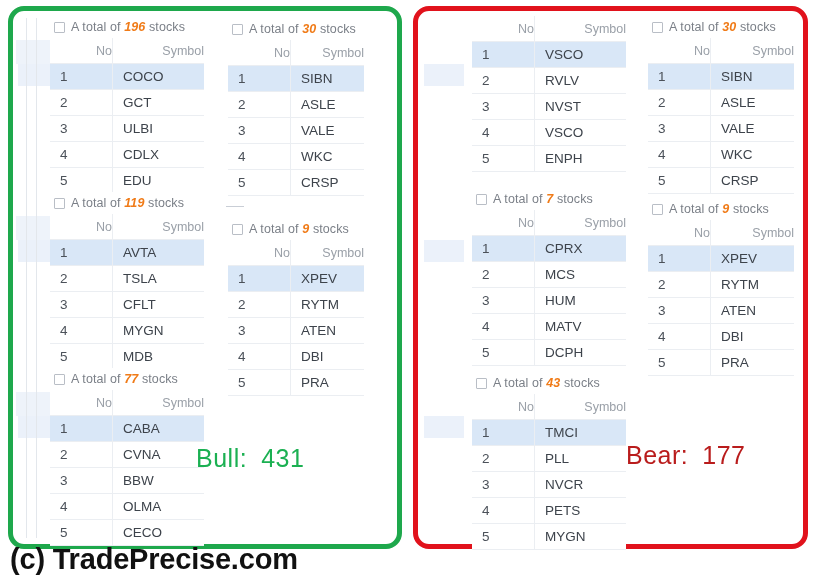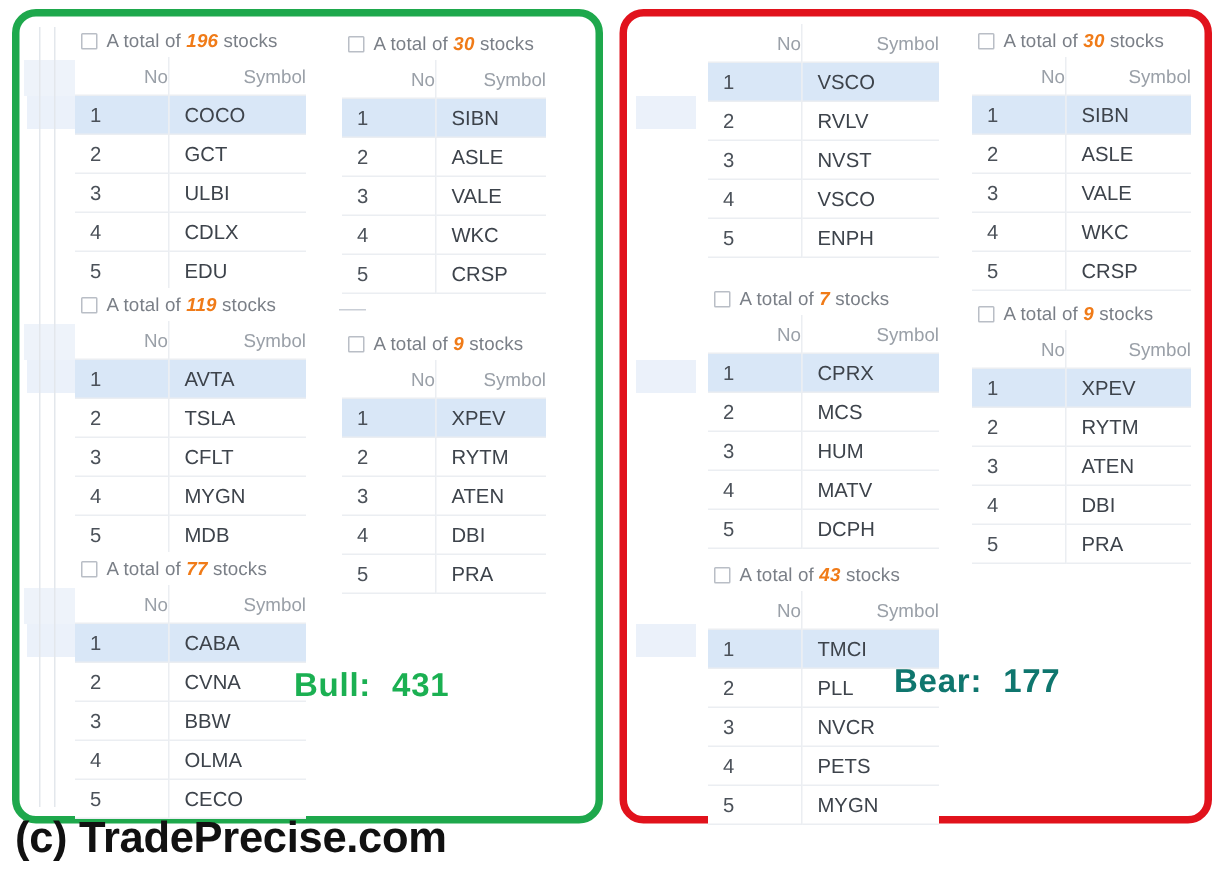--- a/index.html
+++ b/index.html
@@ -108,27 +108,27 @@
   }
   .stub{
     position:absolute;
     height:1px;background:#c9ced6;
     pointer-events:none;
   }
 
   
   .score{
     position:absolute;
-    font-weight:bold;
-    font-size:22px;
+    font-weight:normal;
+    font-size:25px;
     white-space:nowrap;
     letter-spacing:.5px;
   }
   .score.bull{left:196px;top:444px;color:#1bb052;}
-  .score.bear{left:596px;top:441px;color:#0f766e;}
+  .score.bear{left:626px;top:441px;color:#b91c1c;}
   .score .val{margin-left:14px;}
 
   
   .watermark{
     position:absolute;
     left:10px;top:543px;
     font-size:29px;
     font-weight:bold;
     color:#111111;
     letter-spacing:-.2px;

